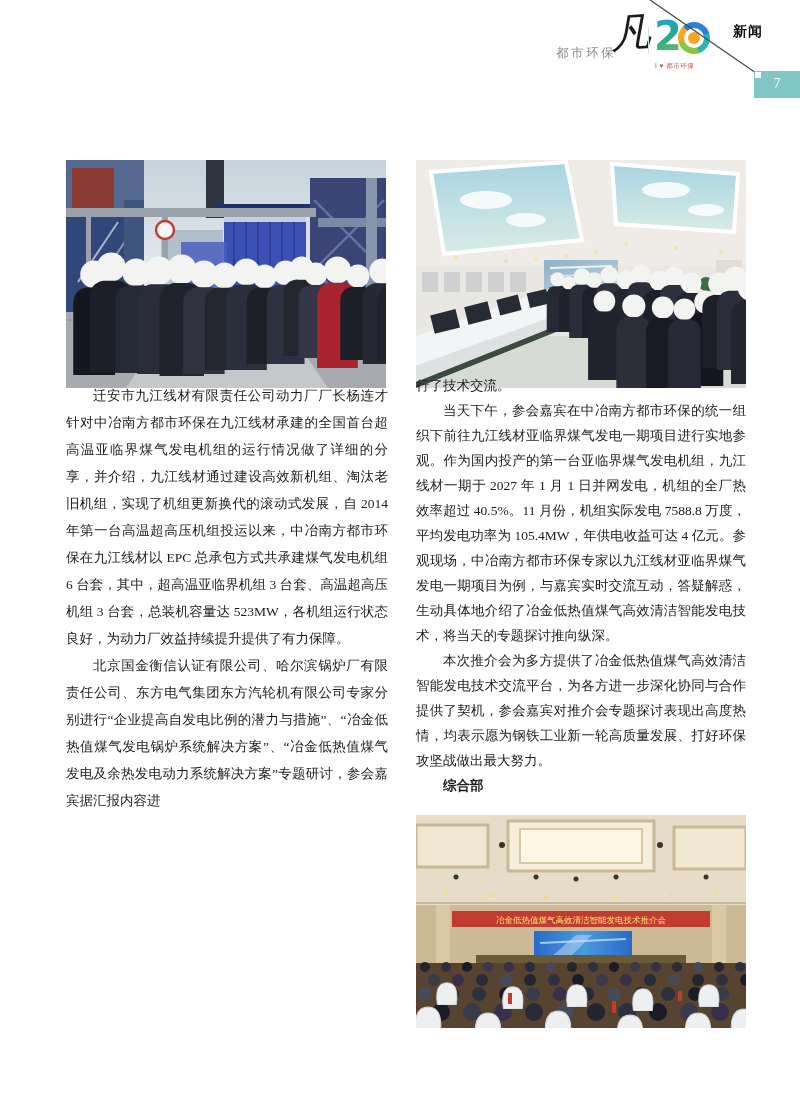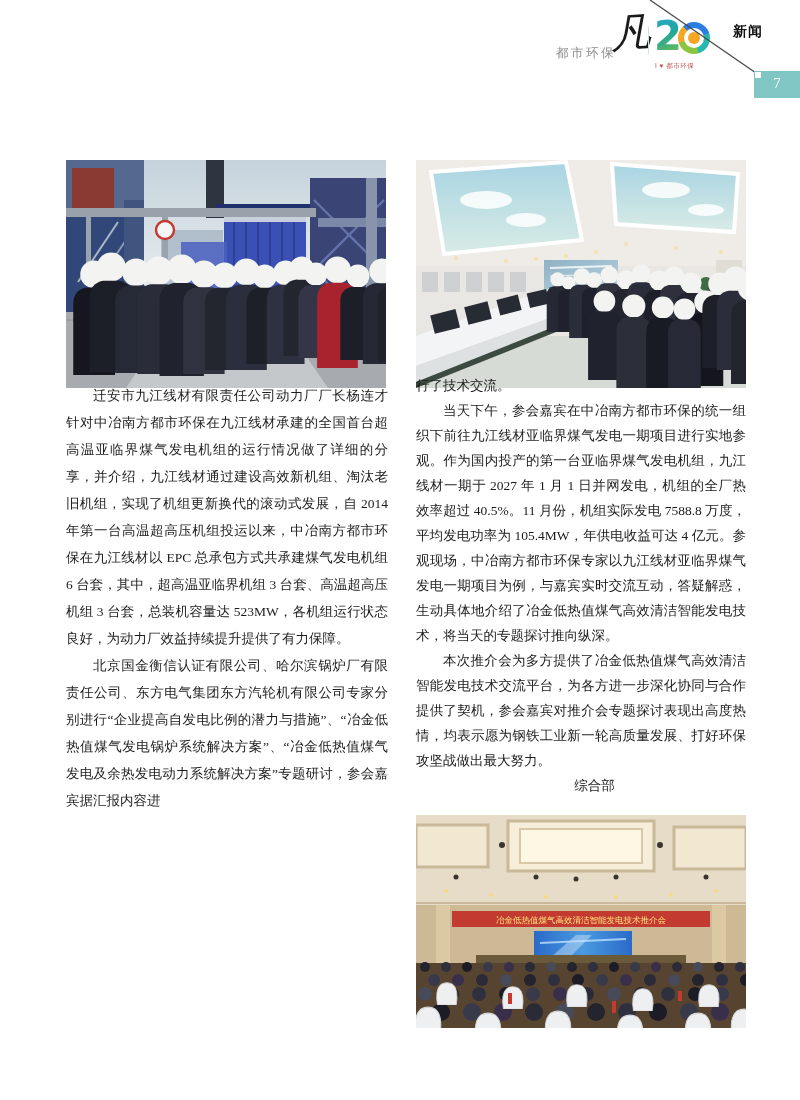--- a/index.html
+++ b/index.html
@@ -40,21 +40,21 @@
   #photo-control{left:416px;top:160px;}
   #photo-hall{left:416px;top:815px;}
 
   
   .col{position:absolute;text-align:justify;color:#1c1c1c;
        font-family:"Liberation Serif","DejaVu Serif",serif;font-size:13.5px;}
   .col p{margin:0;text-indent:2em;}
   .col p.noindent{text-indent:0;}
   .col-left{left:66px;top:382px;width:322px;line-height:27px;}
   .col-right{left:416px;top:365px;width:330px;line-height:25px;margin-top:8px;}
-  .byline{text-align:center;margin-top:6px;font-weight:normal;text-indent:0;}
+  .byline{text-align:left;margin-top:6px;font-weight:bold;text-indent:0;}
 </style>
 </head>
 <body>
 
 <div class="page">
 
   <div class="brand-name">都市环保</div>
   <div class="brand-calligraphy">凡</div>
   <div class="header-divider"></div>
 

